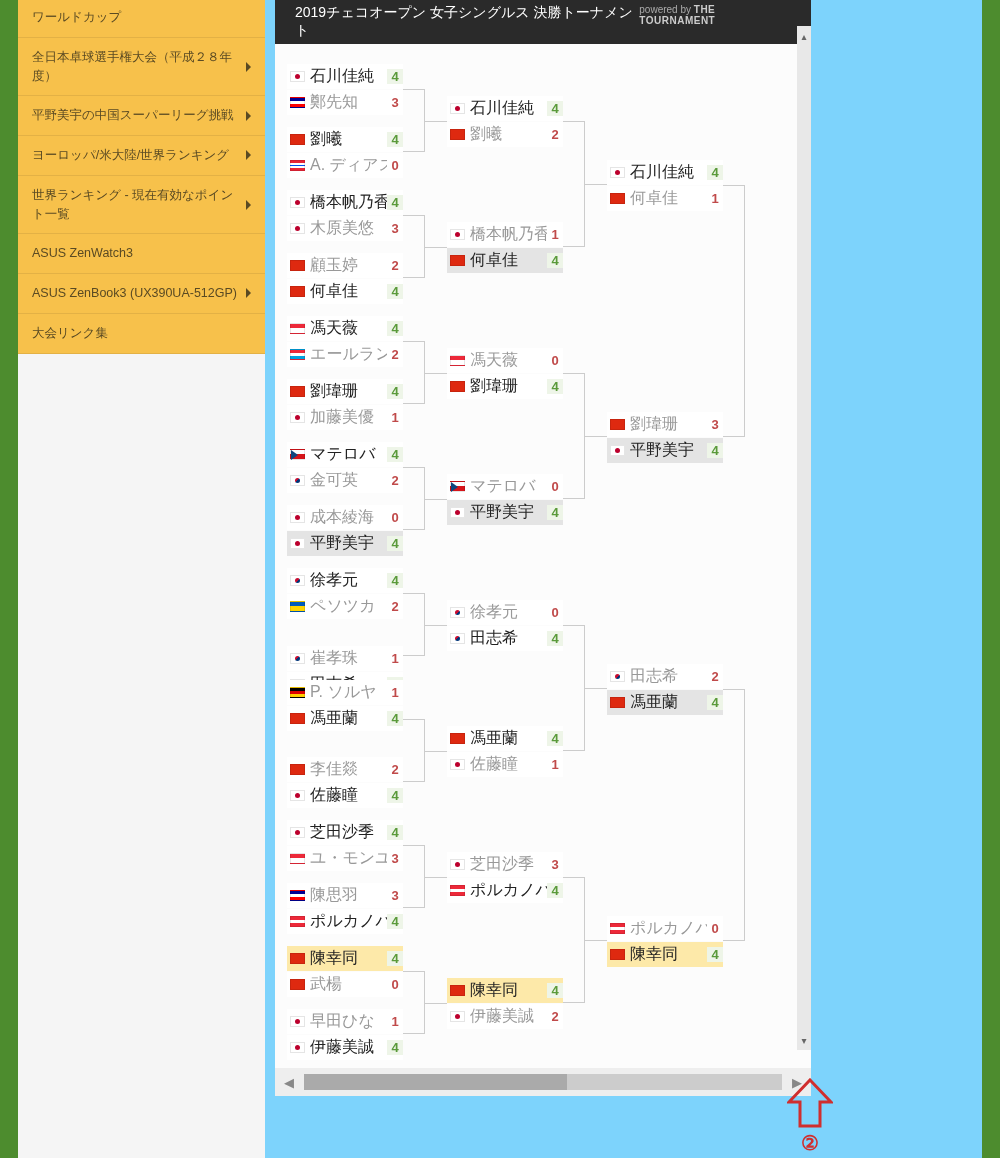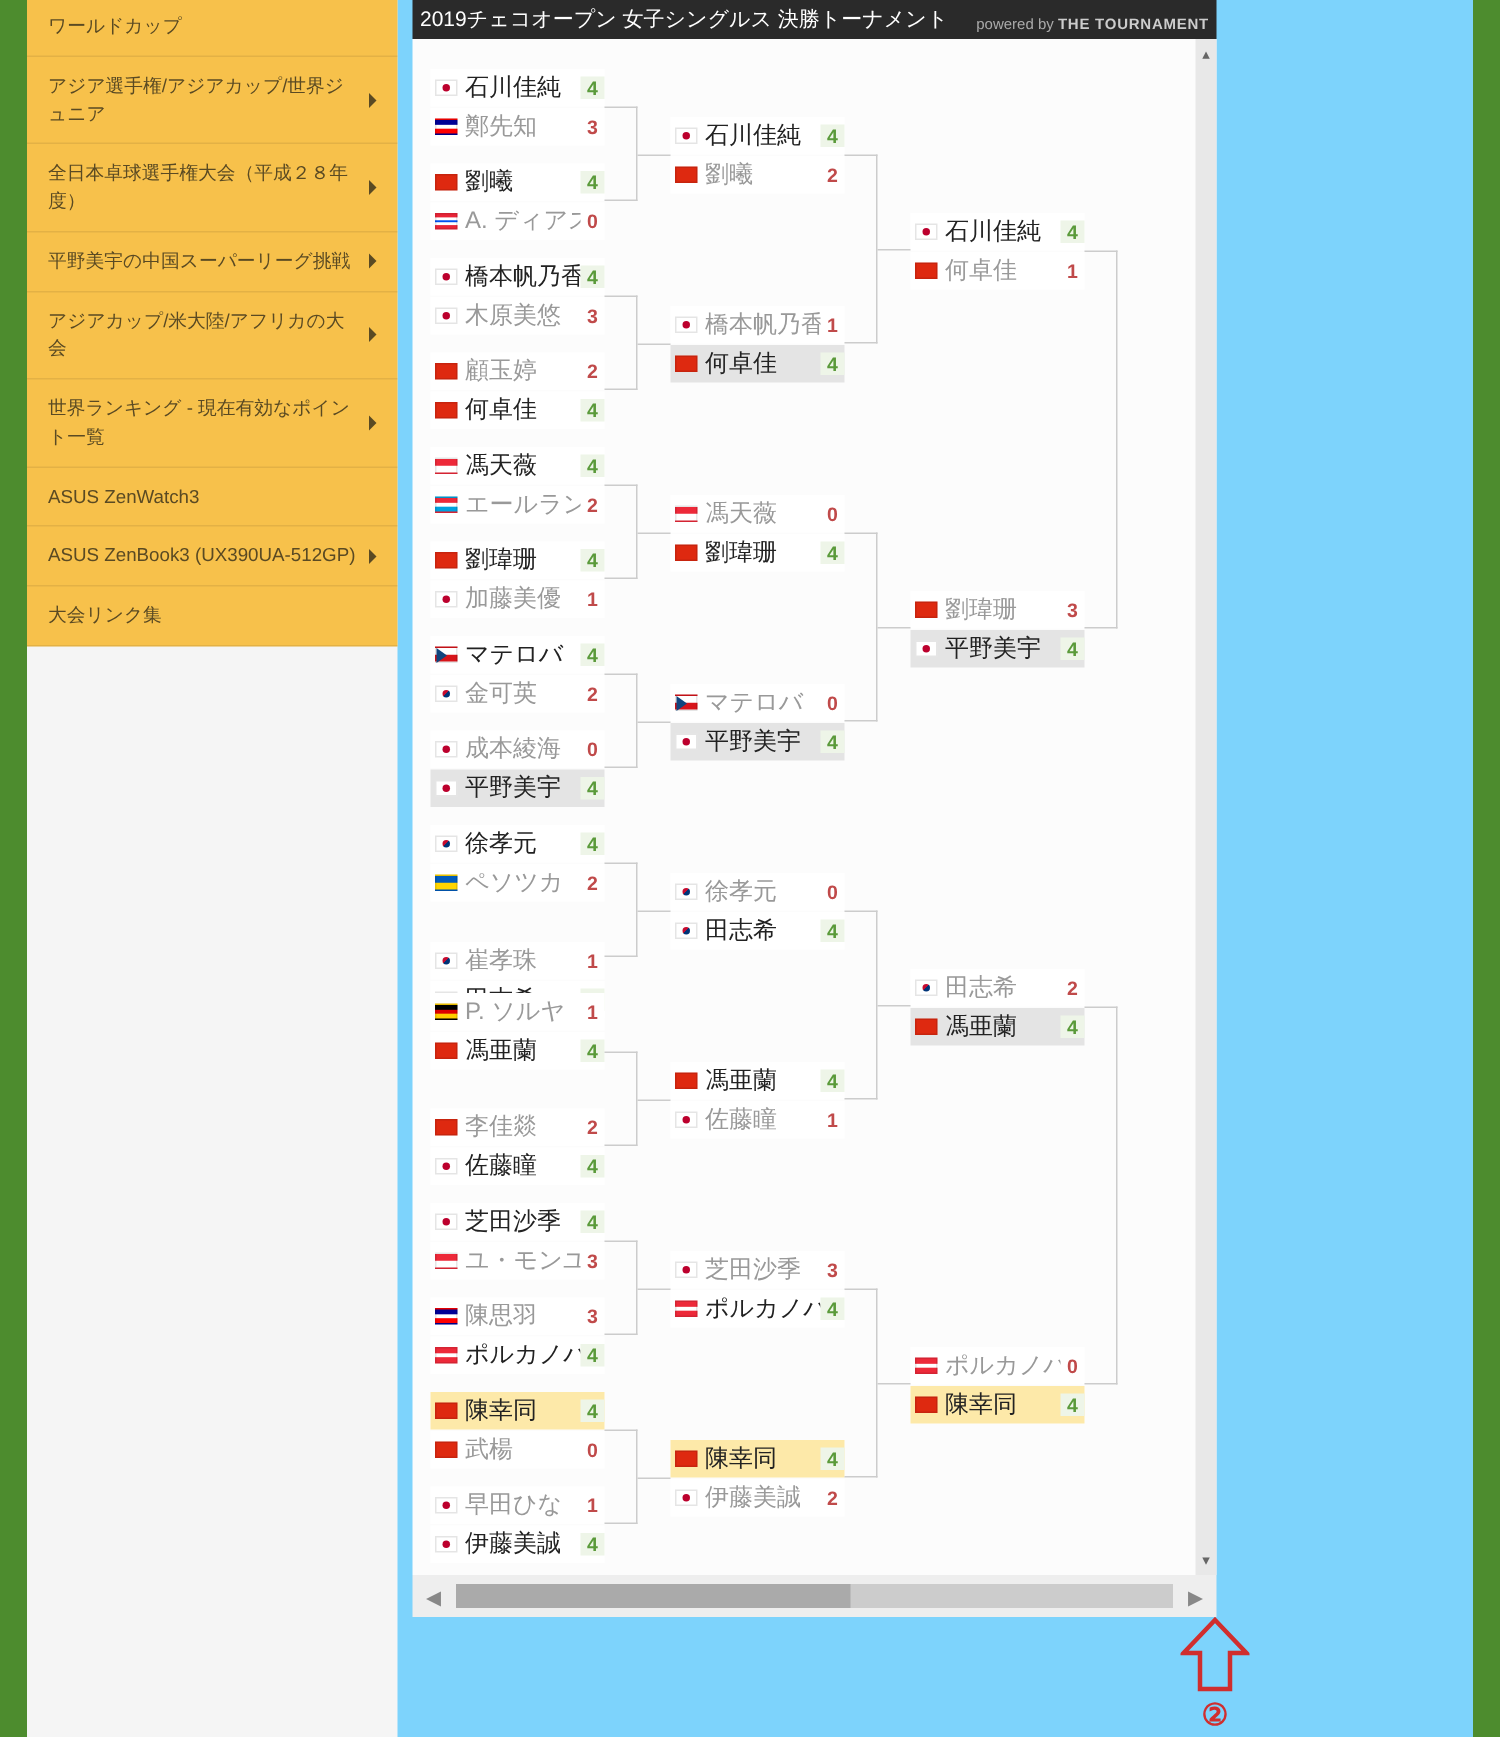--- a/index.html
+++ b/index.html
@@ -70,23 +70,23 @@
       padding-left: 10px;
     }
     .bracket-box {
       width: 536px;
       position: relative;
     }
     .bracket-header {
       background: #2a2a2a;
       color: #fff;
       display: flex;
-      align-items: flex-end;
+      align-items: flex-start;
       justify-content: space-between;
-      padding: 4px 5px;
+      padding: 4px 20px;
       font-size: 14px;
     }
     .powered {
       font-size: 10px;
       color: #aaa;
     }
     .powered b { color: #ccc; letter-spacing: 0.5px; }
     .bracket-body {
       position: relative;
       height: 1024px;
@@ -201,33 +201,29 @@
 </head>
 <body>
 
 <div class="container">
   <div class="sidebar">
     <ul class="sidebar-menu" id="sidebar-menu">
         <li class="menu-item no-arrow">
           <span>ワールドカップ</span>
         </li>
         <li class="menu-item">
-          <span>アジア選手権/アジアカップ/世界ジュニア</span>
-          <span class="arrow-right"></span>
-        </li>
-        <li class="menu-item">
           <span>全日本卓球選手権大会（平成２８年度）</span>
           <span class="arrow-right"></span>
         </li>
         <li class="menu-item">
           <span>平野美宇の中国スーパーリーグ挑戦</span>
           <span class="arrow-right"></span>
         </li>
         <li class="menu-item">
-          <span>アジアカップ/米大陸/アフリカの大会</span>
+          <span>ヨーロッパ/米大陸/世界ランキング</span>
           <span class="arrow-right"></span>
         </li>
         <li class="menu-item">
           <span>世界ランキング - 現在有効なポイント一覧</span>
           <span class="arrow-right"></span>
         </li>
         <li class="menu-item no-arrow">
           <span>ASUS ZenWatch3</span>
         </li>
         <li class="menu-item">

